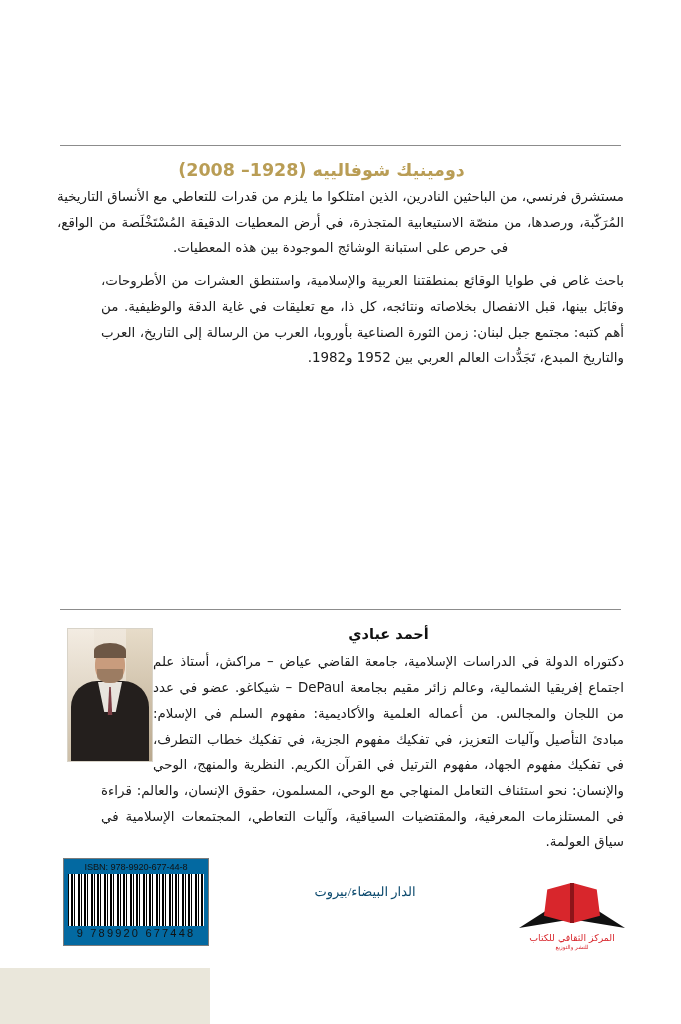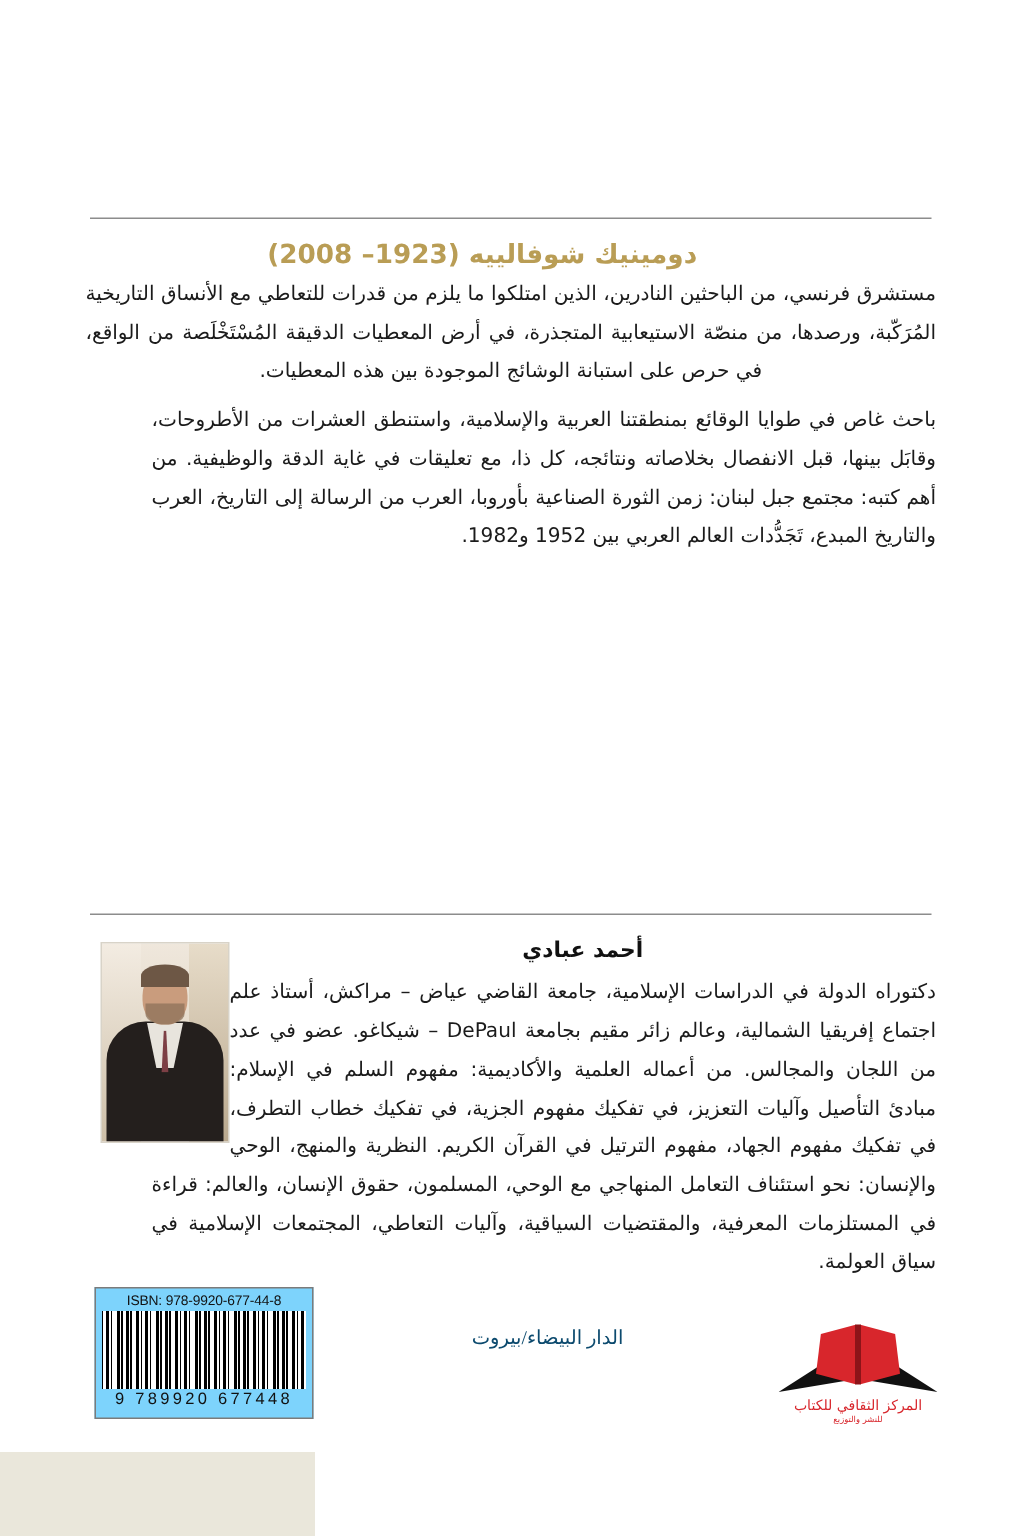--- a/index.html
+++ b/index.html
@@ -165,21 +165,21 @@
   }
 
   
   .barcode-box {
     position: absolute;
     left: 63px;
     top: 858px;
     width: 146px;
     height: 88px;
     border: 1px solid #7b7b7b;
-    background: #7dd3fc;
+    background: #0369a1;
     box-sizing: border-box;
     padding: 3px 4px 2px 4px;
   }
   .barcode-isbn {
     font-family: "Liberation Sans", "DejaVu Sans", sans-serif;
     font-size: 9.2px;
     color: #111;
     text-align: center;
     direction: ltr;
     letter-spacing: -0.1px;
@@ -294,21 +294,21 @@
   }
 </style>
 </head>
 <body>
 
 <div class="page">
 
   <div class="rule rule-top"></div>
 
   <section class="sec-subject">
-    <h1 class="subject-name-ar">دومينيك شوفالييه (1923– 2008)</h1>
+    <h1 class="subject-name-ar">دومينيك شوفالييه (1928– 2008)</h1>
 
     <p class="body-par">مستشرق فرنسي، من الباحثين النادرين، الذين امتلكوا ما يلزم من قدرات للتعاطي مع الأنساق التاريخية المُرَكّبة، ورصدها، من منصّة الاستيعابية المتجذرة، في أرض المعطيات الدقيقة المُسْتَخْلَصة من الواقع، في حرص على استبانة الوشائج الموجودة بين هذه المعطيات.</p>
     <p class="body-par tight">باحث غاص في طوايا الوقائع بمنطقتنا العربية والإسلامية، واستنطق العشرات من الأطروحات، وقابَل بينها، قبل الانفصال بخلاصاته ونتائجه، كل ذا، مع تعليقات في غاية الدقة والوظيفية. من أهم كتبه: مجتمع جبل لبنان: زمن الثورة الصناعية بأوروبا، العرب من الرسالة إلى التاريخ، العرب والتاريخ المبدع، تَجَدُّدات العالم العربي بين 1952 و1982.</p>
   </section>
 
   <div class="rule rule-mid"></div>
 
   <section class="sec-author">
 
     <figure class="author-photo">

